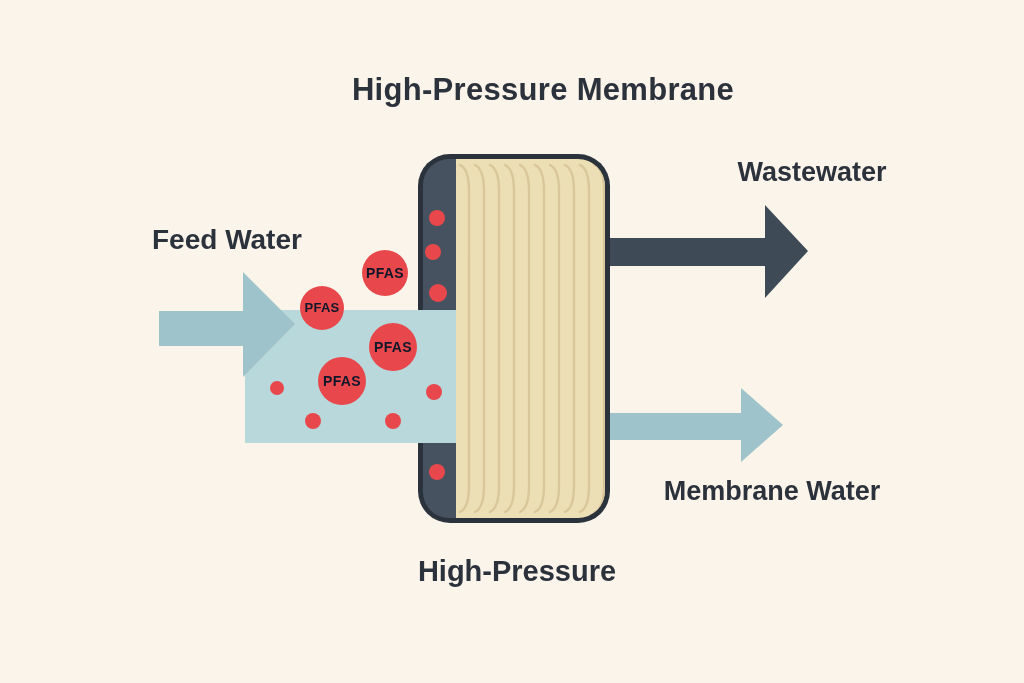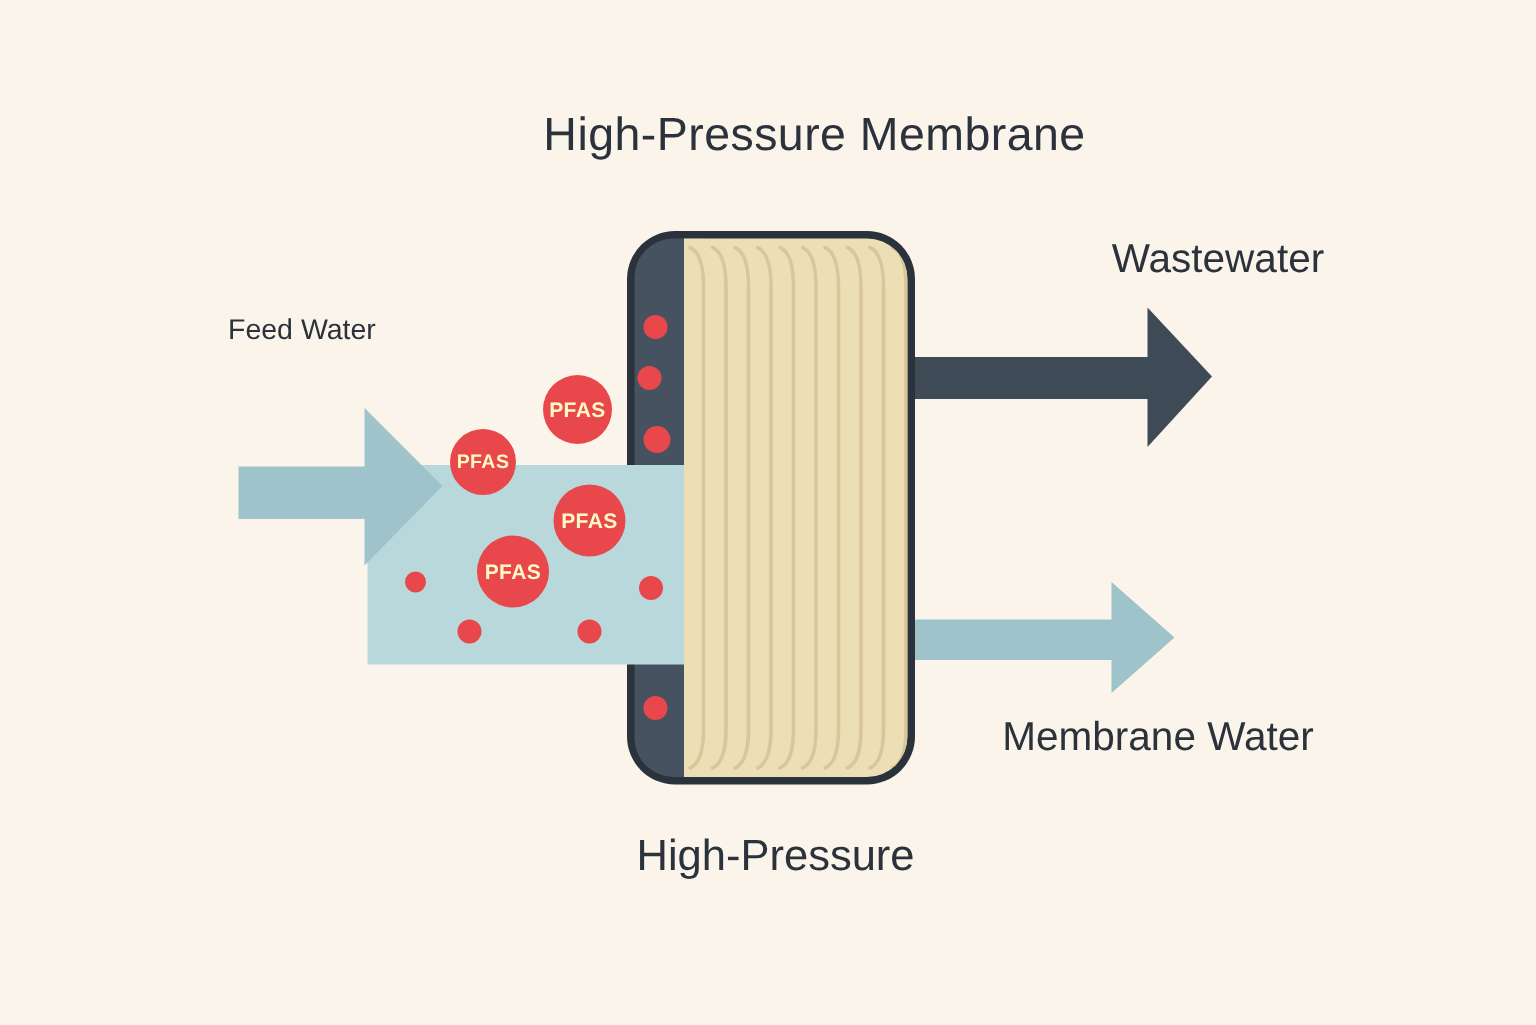--- a/index.html
+++ b/index.html
@@ -7,23 +7,23 @@
     --dark-arrow:#3e4b57; --red:#e8484b; --outline:#2a323b; --strip:#475260;
     --body:#eddfb5; --stripe:#d9c69a;
   }
   html,body{margin:0;padding:0;background:var(--bg);}
   .canvas{
     position:relative;width:1024px;height:683px;overflow:hidden;
     background:var(--bg);
     font-family:"Liberation Sans", sans-serif;
     color:var(--text);
   }
-  .lbl{position:absolute;font-weight:400;white-space:nowrap;color:var(--text);}
+  .lbl{position:absolute;font-weight:700;white-space:nowrap;color:var(--text);}
   .title-top{left:543px;top:72px;transform:translateX(-50%);font-size:31px;letter-spacing:.3px;}
-  .feed-label{left:152px;top:210px;font-size:19px;}
+  .feed-label{left:152px;top:224px;font-size:28px;}
   .waste-label{left:772px;top:157px;transform:translateX(-50%);font-size:27px;margin-left:40px;}
   .treated-label{left:772px;top:476px;transform:translateX(-50%);font-size:27px;}
   .caption{left:517px;top:551px;transform:translateX(-50%);text-align:left;font-size:29px;line-height:41px;}
   svg.overlay{position:absolute;left:0;top:0;width:1024px;height:683px;pointer-events:none;}
   .arrows-back{z-index:1;}
   .arrow-feed-svg{z-index:6;}
   .poly-blue{fill:var(--blue);}
   .poly-dark{fill:var(--dark-arrow);}
   .membrane-outer{
     position:absolute;left:418px;top:154px;width:192px;height:369px;
@@ -39,21 +39,21 @@
   }
   .membrane-body svg{position:absolute;left:0;top:0;}
   .stripe-line{fill:none;stroke:var(--stripe);stroke-width:2.4;stroke-linecap:round;}
   .water-rect{
     position:absolute;left:245px;top:310px;width:212px;height:133px;
     background:var(--water);z-index:3;
   }
   .particles-layer{position:absolute;left:0;top:0;width:1024px;height:683px;z-index:7;pointer-events:none;}
   .pfas-bubble{
     position:absolute;background:var(--red);border-radius:50%;
-    color:#fef9c3;font-weight:700;text-align:center;letter-spacing:.3px;
+    color:#0f172a;font-weight:700;text-align:center;letter-spacing:.3px;
   }
   .red-dot{position:absolute;background:var(--red);border-radius:50%;}
   .z-text{z-index:8;}
 </style>
 </head>
 <body>
 
 <div class="canvas">
 
   <svg class="overlay arrows-back" viewBox="0 0 1024 683">

